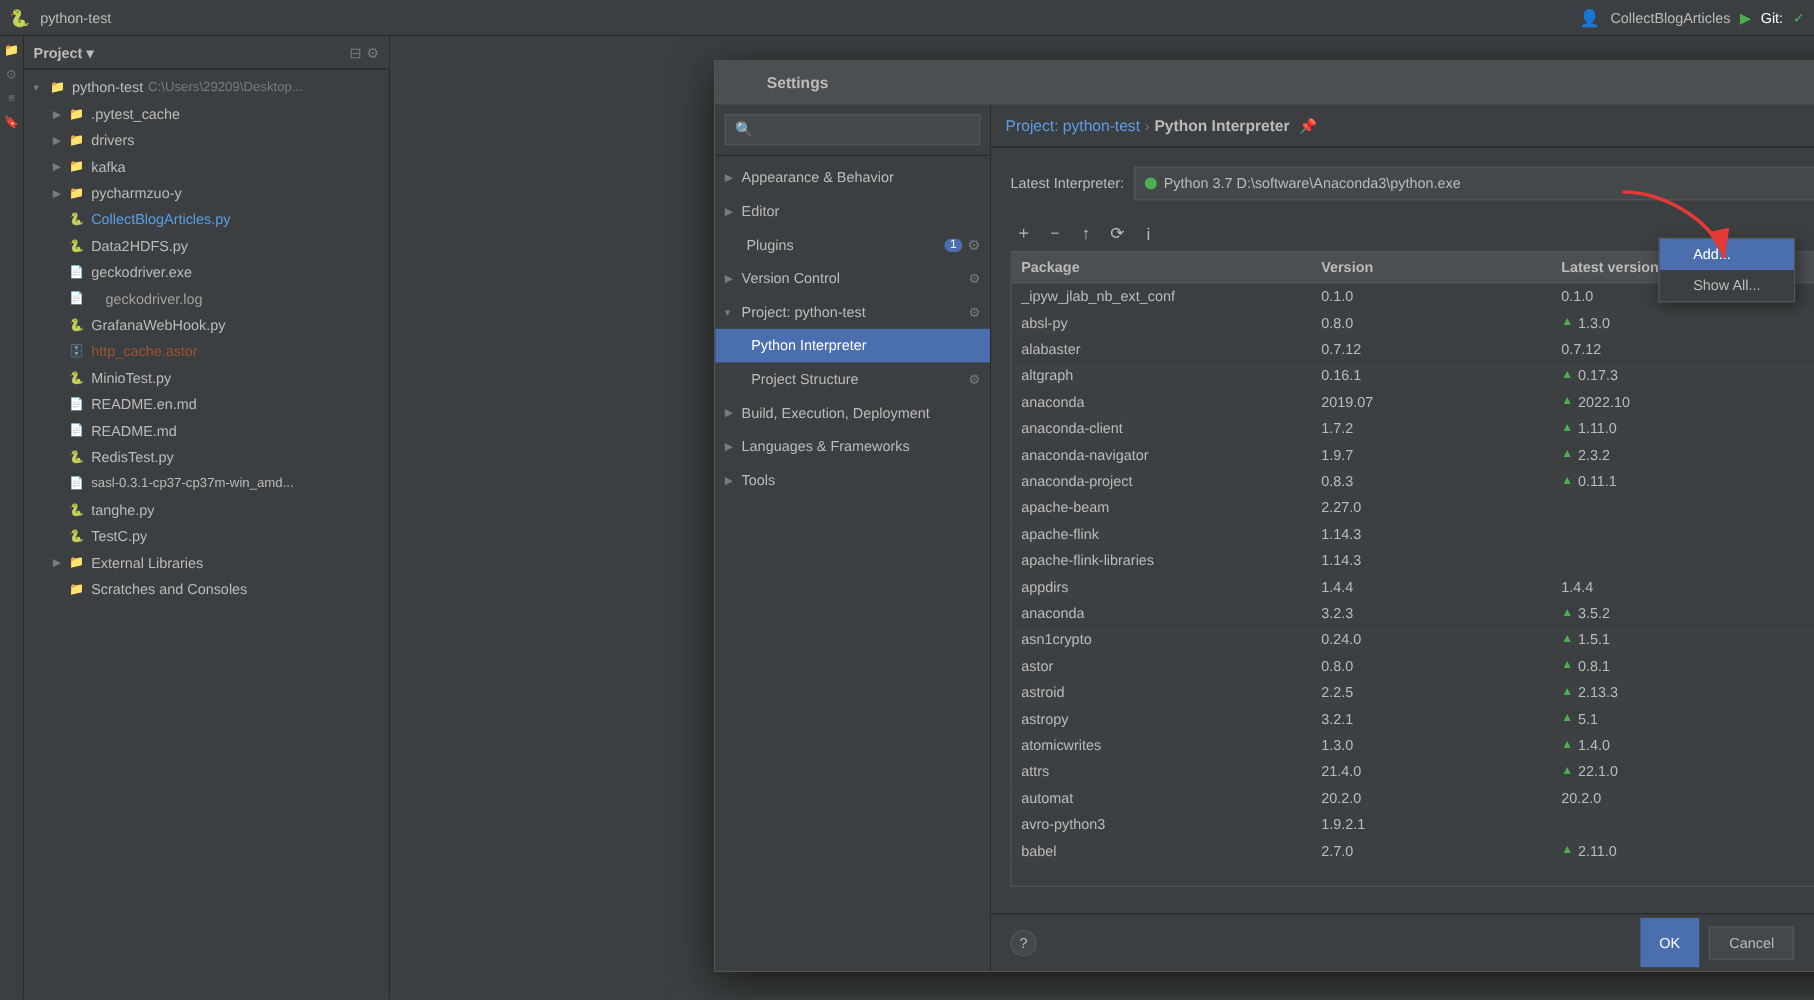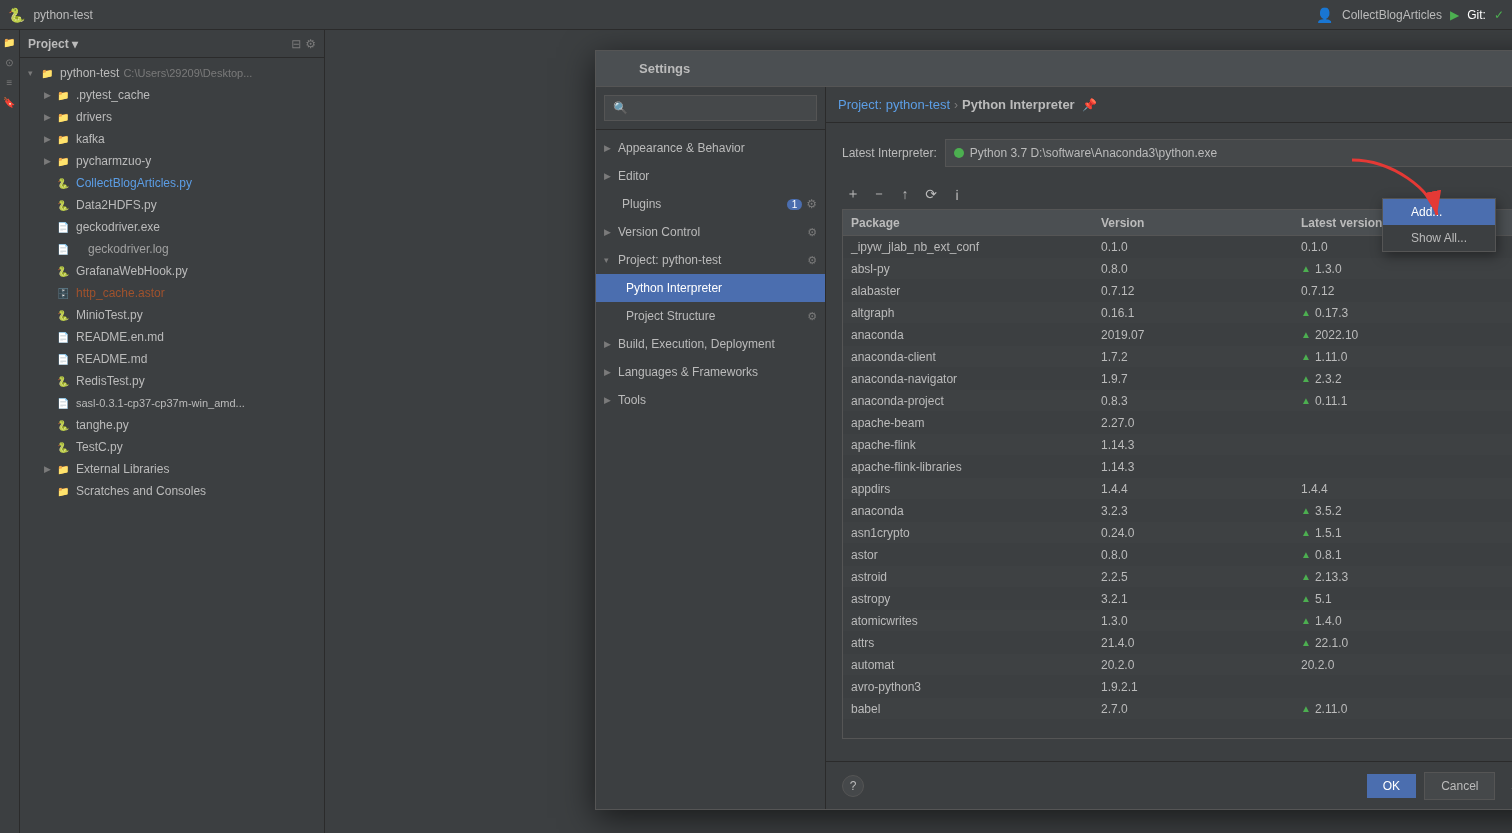--- a/index.html
+++ b/index.html
@@ -367,21 +367,21 @@
     .dialog-footer {
       height: 48px;
       display: flex;
       align-items: center;
       justify-content: flex-end;
       padding: 0 16px;
       gap: 8px;
       border-top: 1px solid #2b2b2b;
     }
     .btn-ok {
-      height: 24px;
+      height: 41px;
       padding: 0 16px;
       background: #4b6eaf;
       border: none;
       color: #ffffff;
       font-size: 12px;
       cursor: pointer;
       text-align: center;
     }
     .btn-cancel {
       height: 28px;

